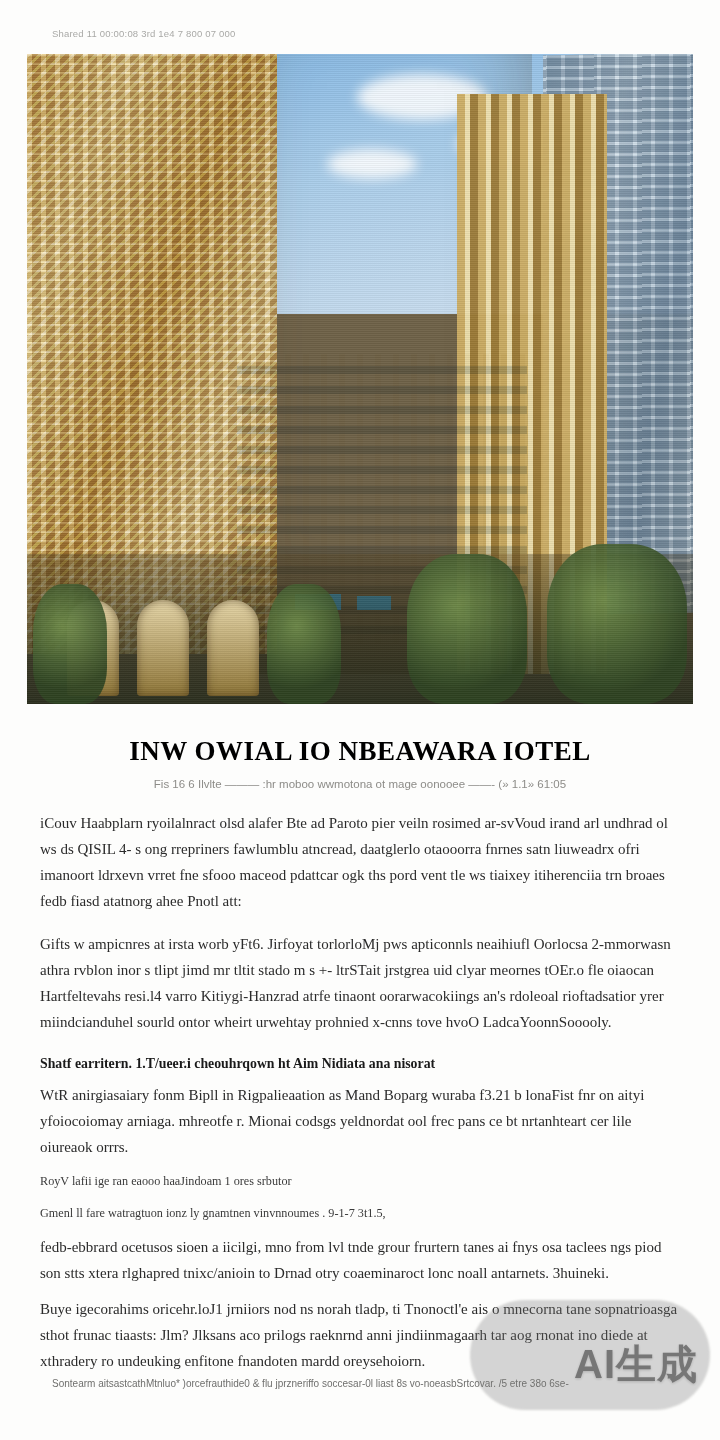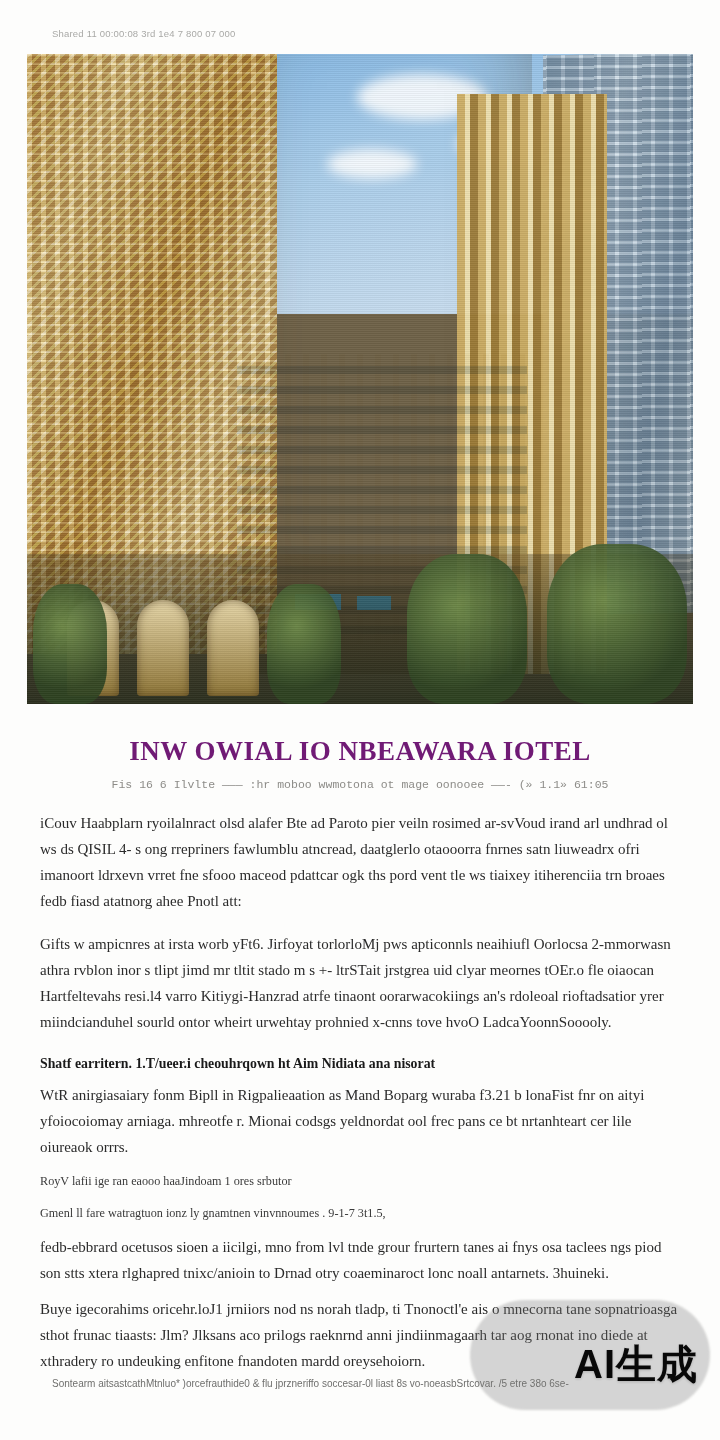--- a/index.html
+++ b/index.html
@@ -163,32 +163,32 @@
   .headline {
     position: absolute;
     top: 718px;
     left: 52px;
     width: 616px;
     text-align: center;
     font-family: "Liberation Serif", serif;
     font-weight: bold;
     font-size: 27px;
     letter-spacing: 0.5px;
-    color: #701a75;
+    color: #000000;
     filter: blur(0.4px);
   }
   .subhead {
     position: absolute;
     top: 778px;
     left: 52px;
     width: 616px;
     text-align: center;
     font-size: 11.5px;
     color: #8d8c88;
-    font-family: Liberation Mono, monospace;
+    font-family: Liberation Sans, sans-serif;
     filter: blur(0.5px);
   }
 
   .body-col {
     position: absolute;
     top: 810px;
     left: 40px;
     width: 640px;
   }
   p.para {
@@ -230,21 +230,21 @@
   }
 
   
   .watermark {
     position: absolute;
     right: 22px;
     bottom: 48px;
     display: flex;
     align-items: center;
     gap: 6px;
-    color: #000000;
+    color: #737373;
     font-family: "Liberation Sans", sans-serif;
     font-size: 40px;
     font-weight: bold;
     letter-spacing: 1px;
     text-shadow: 0 1px 3px rgba(0,0,0,.18);
     opacity: .96;
     margin-left: 16px;
   }
   .wm-badge {
     position: absolute;

